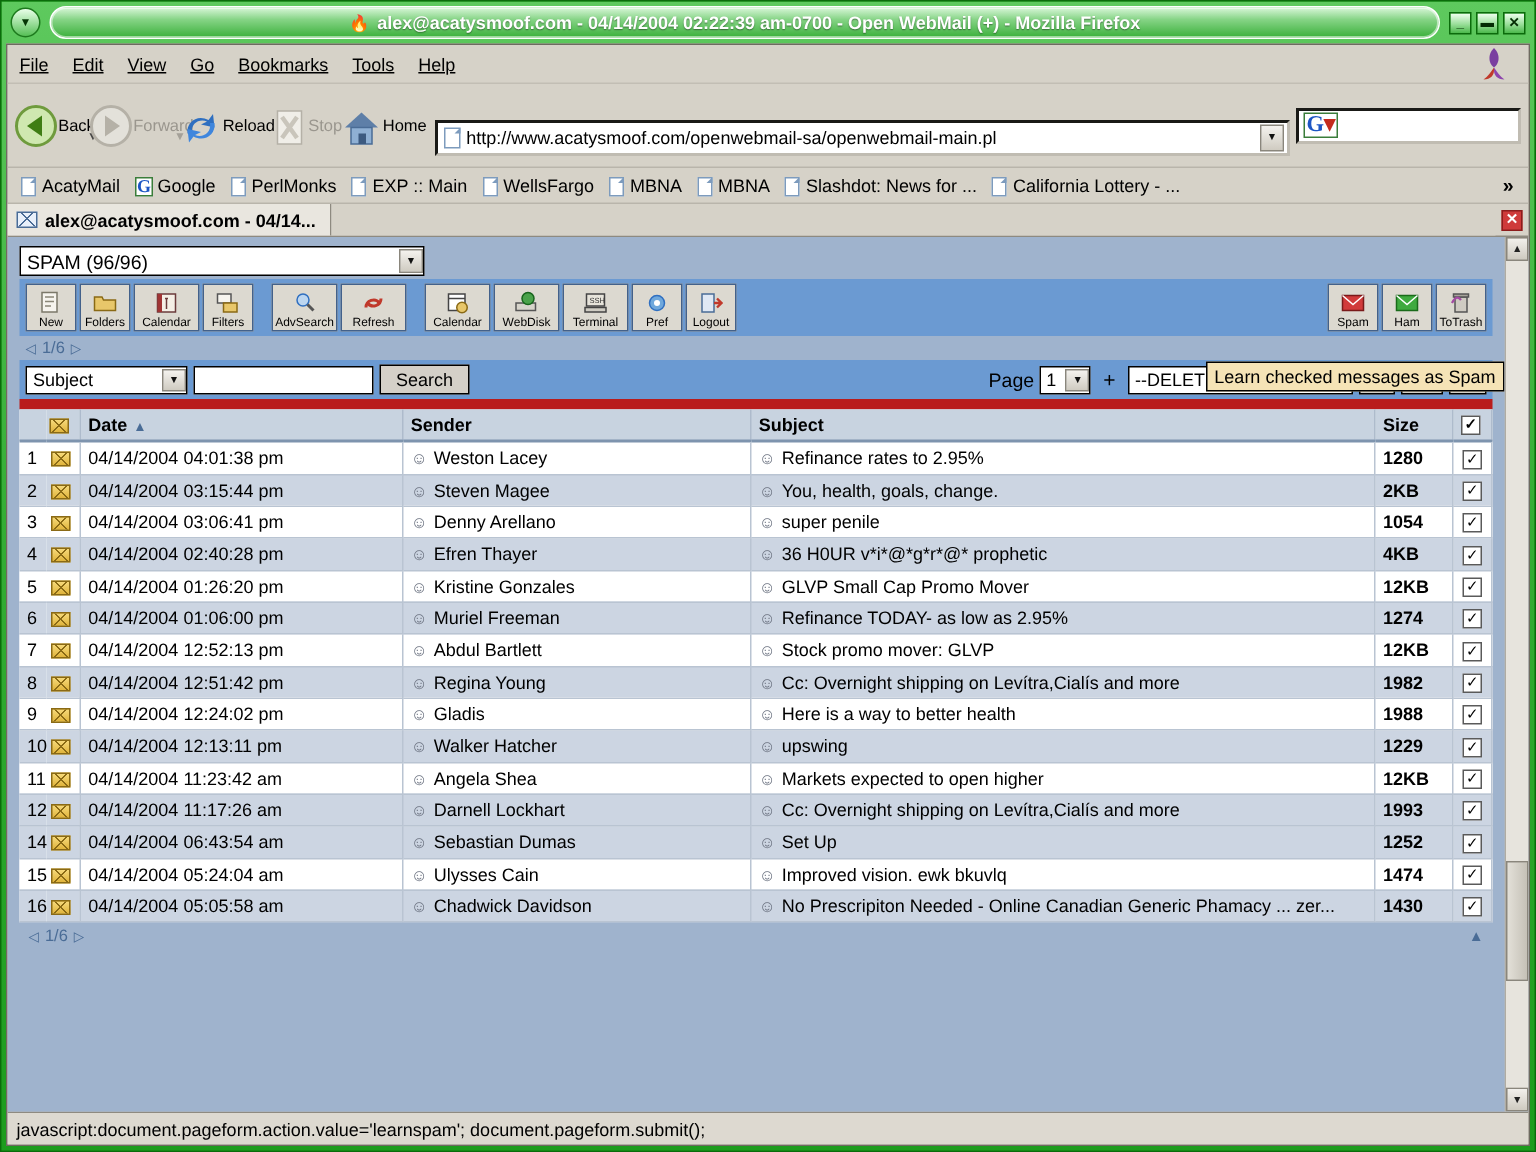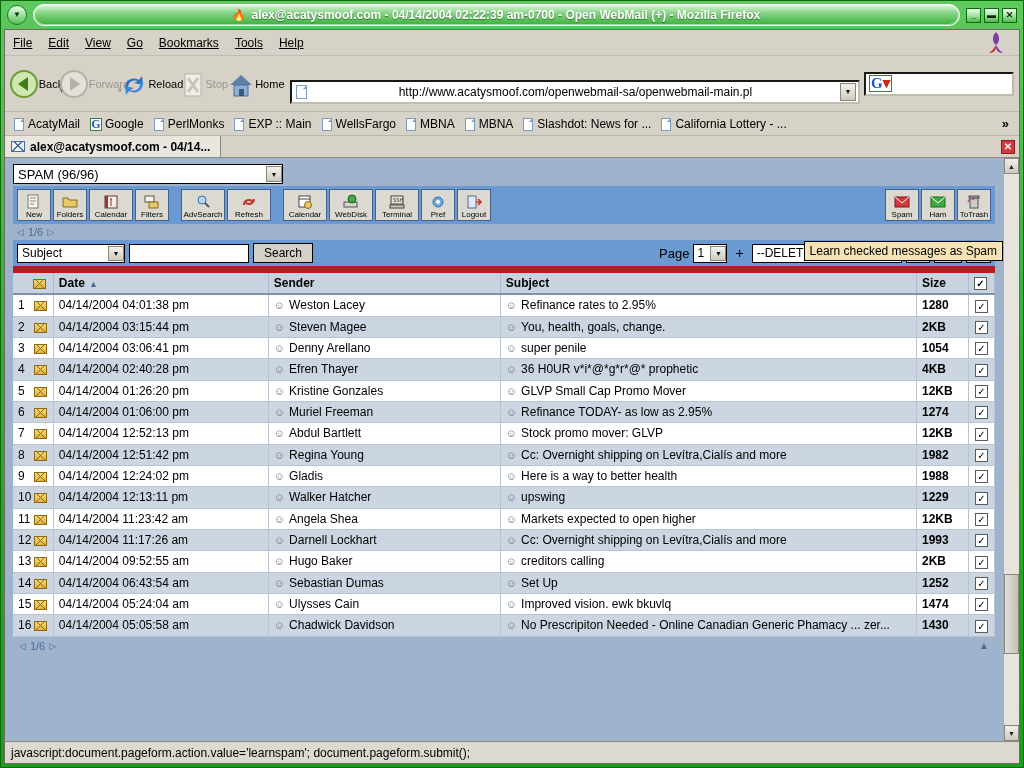--- a/index.html
+++ b/index.html
@@ -95,21 +95,21 @@
   .navbtn .glyph { height: 30px; display: flex; align-items: flex-end; }
   .navarrow {
     font-size: 8px; color: #444; align-self: flex-end;
     margin: 0 2px 16px -4px;
   }
   .navarrow.dis { color: #a5a199; }
   #urlbox {
     flex: 1 1 auto; height: 24px; margin: 16px 4px 0 8px;
     background: #fff; border: 2px inset #c0bcb2;
     border-top-color:#6e6a60; border-left-color:#6e6a60;
-    display: flex; align-items: center; padding: 0 2px; text-align: center;
+    display: flex; align-items: center; padding: 0 2px;
   }
   #urlbox .pageicon {
     width: 11px; height: 14px; margin: 0 4px 0 2px;
     background: #fff; border: 1px solid #7d9bbd;
     position: relative; flex: 0 0 11px;
   }
   #urlbox .pageicon::after {
     content:''; position:absolute; right:-1px; top:-1px;
     border-width: 0 0 4px 4px; border-style: solid;
     border-color: transparent transparent #7d9bbd transparent;
@@ -807,29 +807,20 @@
                 </tr>
                 <tr class="even">
                   <td class="c-num">12</td>
                   <td class="c-flag"><span class="env"></span></td>
                   <td class="c-date">04/14/2004 11:17:26 am</td>
                   <td class="c-sender"><span class="person">☺</span><span>Darnell Lockhart</span></td>
                   <td class="c-subject"><span class="person">☺</span><span>Cc: Overnight shipping on Levítra,Cialís and more</span></td>
                   <td class="c-size">1993</td>
                   <td class="c-check"><span class="cb">✓</span></td>
                 </tr>
-                <tr class="odd">
-                  <td class="c-num">13</td>
-                  <td class="c-flag"><span class="env"></span></td>
-                  <td class="c-date">04/14/2004 09:52:55 am</td>
-                  <td class="c-sender"><span class="person">☺</span><span>Hugo Baker</span></td>
-                  <td class="c-subject"><span class="person">☺</span><span>creditors calling</span></td>
-                  <td class="c-size">2KB</td>
-                  <td class="c-check"><span class="cb">✓</span></td>
-                </tr>
                 <tr class="even">
                   <td class="c-num">14</td>
                   <td class="c-flag"><span class="env"></span></td>
                   <td class="c-date">04/14/2004 06:43:54 am</td>
                   <td class="c-sender"><span class="person">☺</span><span>Sebastian Dumas</span></td>
                   <td class="c-subject"><span class="person">☺</span><span>Set Up</span></td>
                   <td class="c-size">1252</td>
                   <td class="c-check"><span class="cb">✓</span></td>
                 </tr>
                 <tr class="odd">

